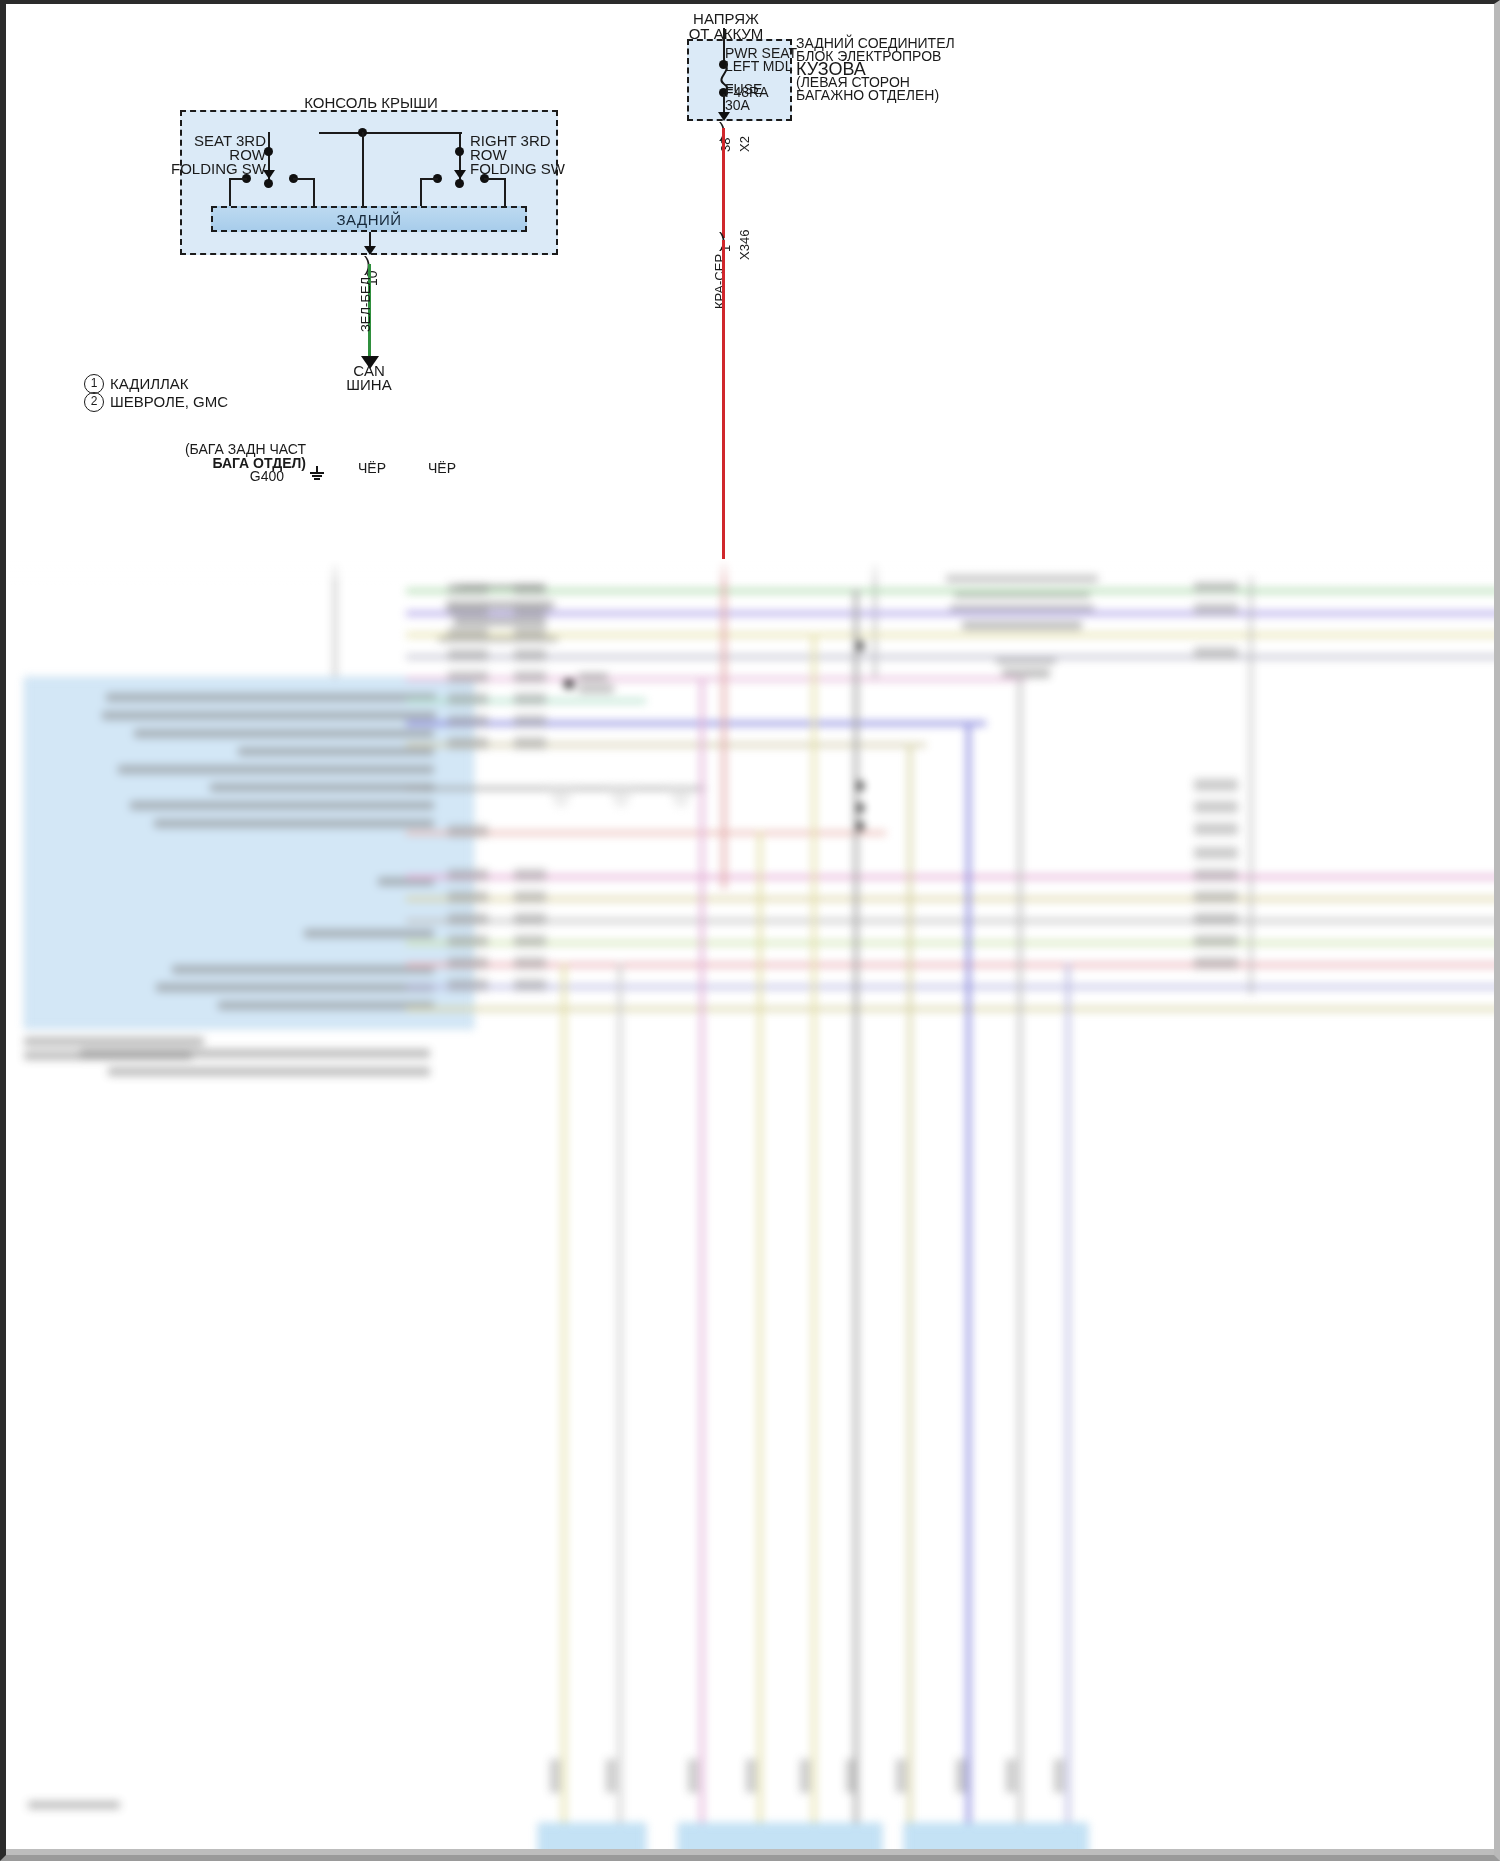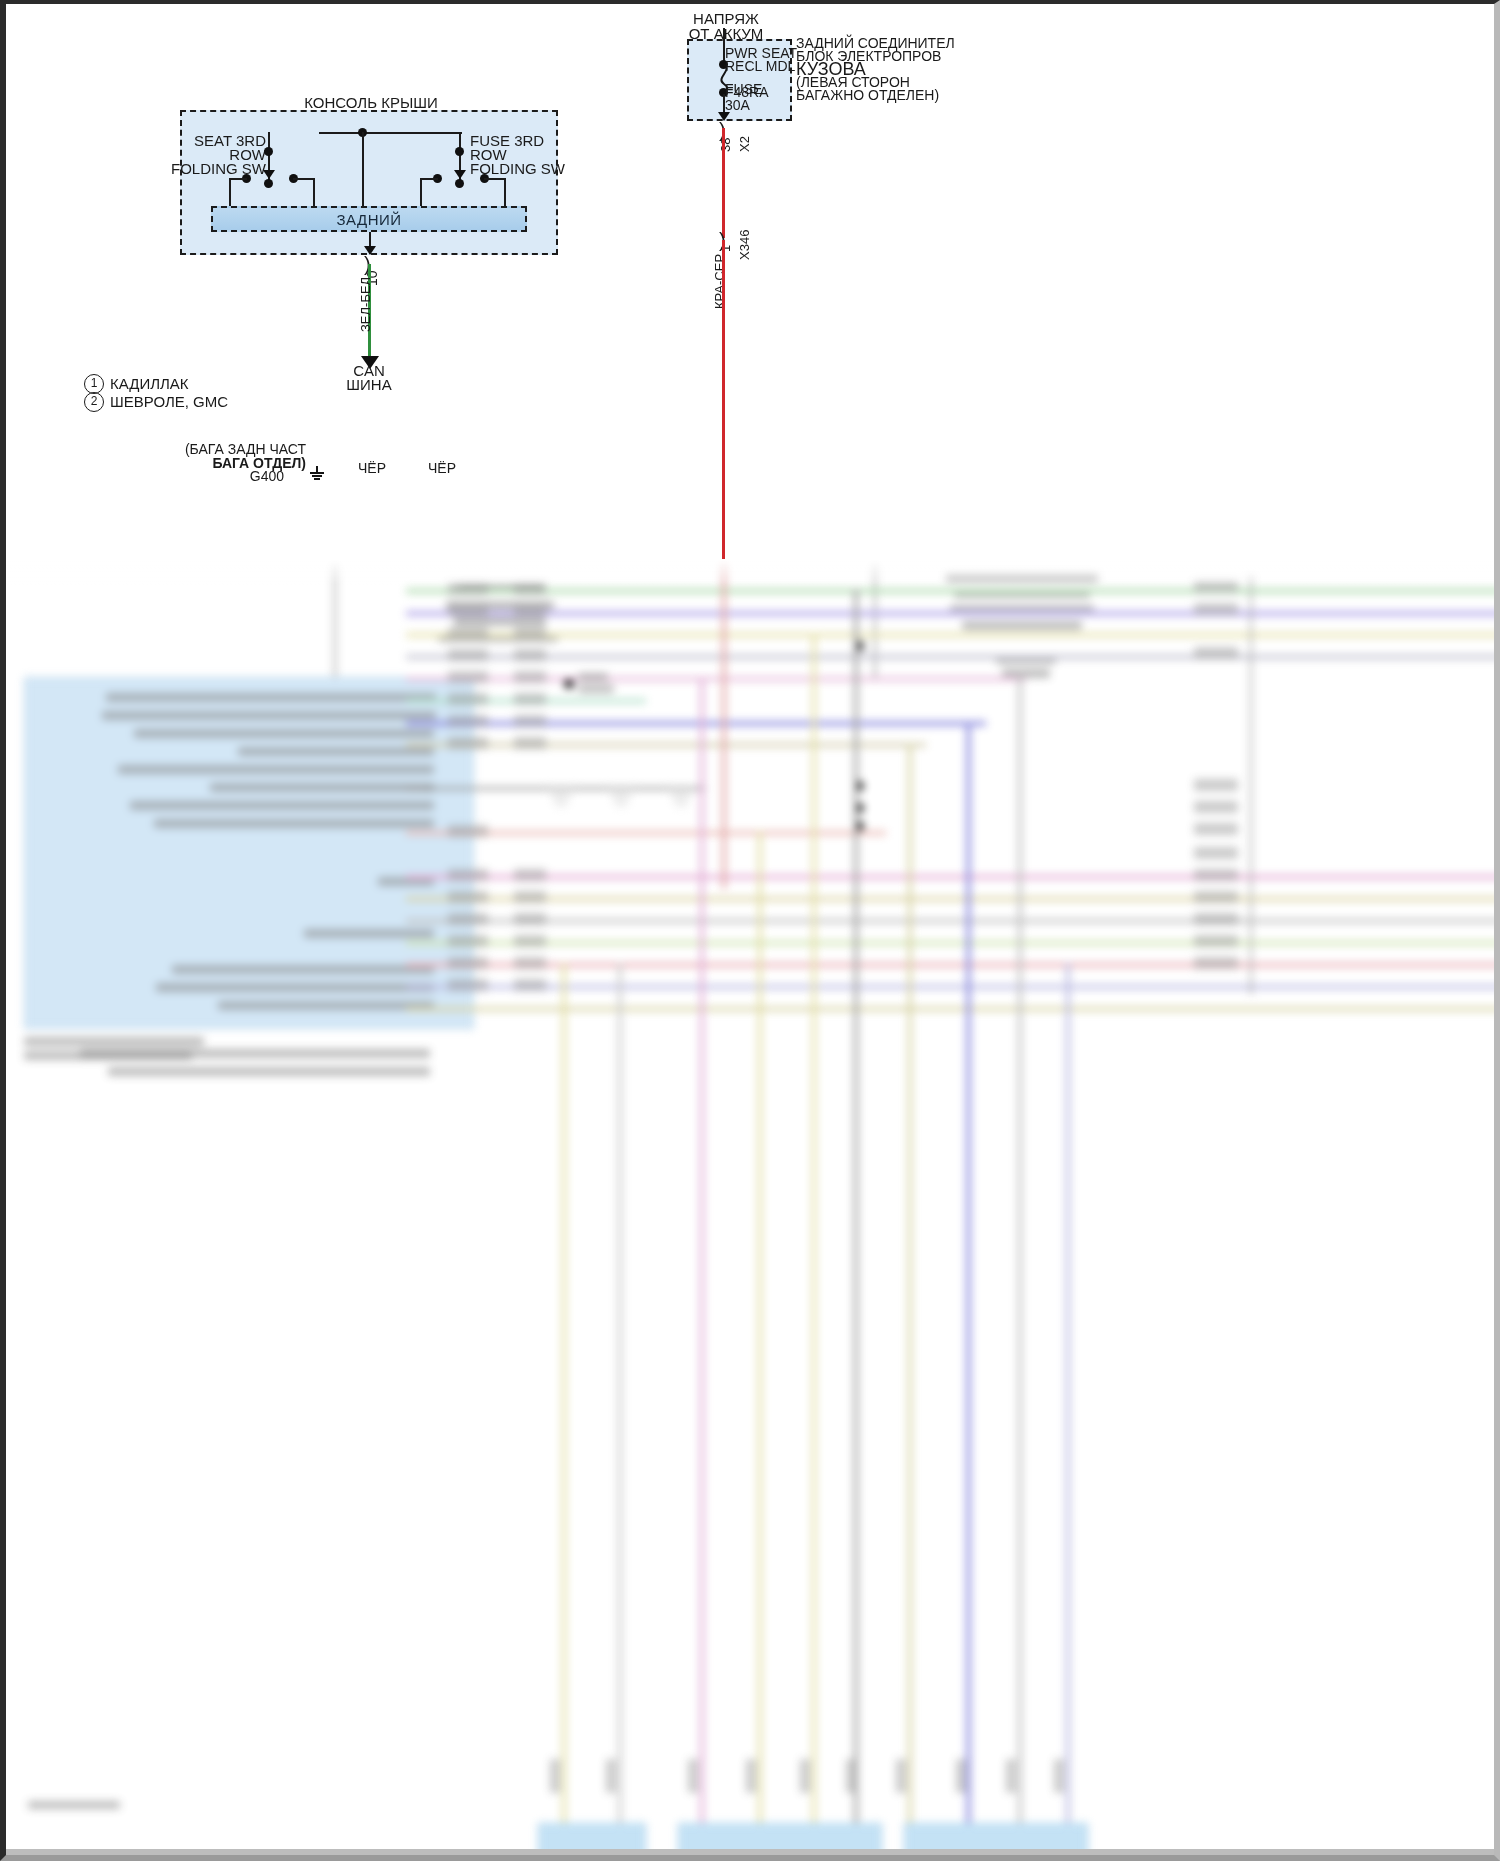--- a/index.html
+++ b/index.html
@@ -91,21 +91,21 @@
   <div class="sheet">
 
     <div class="txt ctr" style="left:250px;top:90px;width:230px;font-size:15px;">КОНСОЛЬ КРЫШИ</div>
 
     <div class="dashbox" style="left:174px;top:106px;width:378px;height:145px;"></div>
 
     <div class="txt rgt" style="left:150px;top:128px;width:110px;">SEAT 3RD</div>
     <div class="txt rgt" style="left:150px;top:142px;width:110px;">ROW</div>
     <div class="txt rgt" style="left:150px;top:156px;width:110px;">FOLDING SW</div>
 
-    <div class="txt" style="left:464px;top:128px;width:120px;">FUSE 3RD</div>
+    <div class="txt" style="left:464px;top:128px;width:120px;">RIGHT 3RD</div>
     <div class="txt" style="left:464px;top:142px;width:120px;">ROW</div>
     <div class="txt" style="left:464px;top:156px;width:120px;">FOLDING SW</div>
 
     <div class="solidline hl" style="left:313px;top:128px;width:143px;"></div>
     <div class="dot" style="left:352px;top:124px;"></div>
     <div class="solidline vl" style="left:356px;top:128px;height:82px;"></div>
 
     <div class="solidline vl" style="left:262px;top:128px;height:48px;"></div>
     <div class="dot" style="left:258px;top:143px;"></div>
     <div class="arrowdn sm" style="left:257px;top:166px;"></div>
@@ -156,21 +156,21 @@
     <div class="solidline vl" style="left:717px;top:24px;height:35px;"></div>
     <div class="dot" style="left:713px;top:56px;"></div>
     <svg style="position:absolute;left:708px;top:60px;width:20px;height:30px;">
       <path d="M10,1 C19,6 1,14 10,20 C16,24 12,27 10,29" stroke="#141414" stroke-width="2" fill="none"></path>
     </svg>
     <div class="dot" style="left:713px;top:84px;"></div>
     <div class="solidline vl" style="left:717px;top:90px;height:22px;"></div>
     <div class="arrowdn sm" style="left:712px;top:108px;"></div>
 
     <div class="txt" style="left:719px;top:41px;font-size:14px;">PWR SEAT</div>
-    <div class="txt" style="left:719px;top:54px;font-size:14px;">RECL MDL</div>
+    <div class="txt" style="left:719px;top:54px;font-size:14px;">LEFT MDL</div>
     <div class="txt" style="left:719px;top:77px;font-size:14px;">FUSE</div>
     <div class="txt" style="left:719px;top:80px;font-size:14px;">F48RA</div>
     <div class="txt" style="left:719px;top:93px;font-size:14px;">30A</div>
 
     <div class="txt" style="left:790px;top:31px;font-size:14px;">ЗАДНИЙ СОЕДИНИТЕЛ</div>
     <div class="txt" style="left:790px;top:44px;font-size:14px;">БЛОК ЭЛЕКТРОПРОВ</div>
     <div class="txt" style="left:790px;top:57px;font-size:18px;">КУЗОВА</div>
     <div class="txt" style="left:790px;top:70px;font-size:14px;">(ЛЕВАЯ СТОРОН</div>
     <div class="txt" style="left:790px;top:83px;font-size:14px;">БАГАЖНО ОТДЕЛЕН)</div>
 

